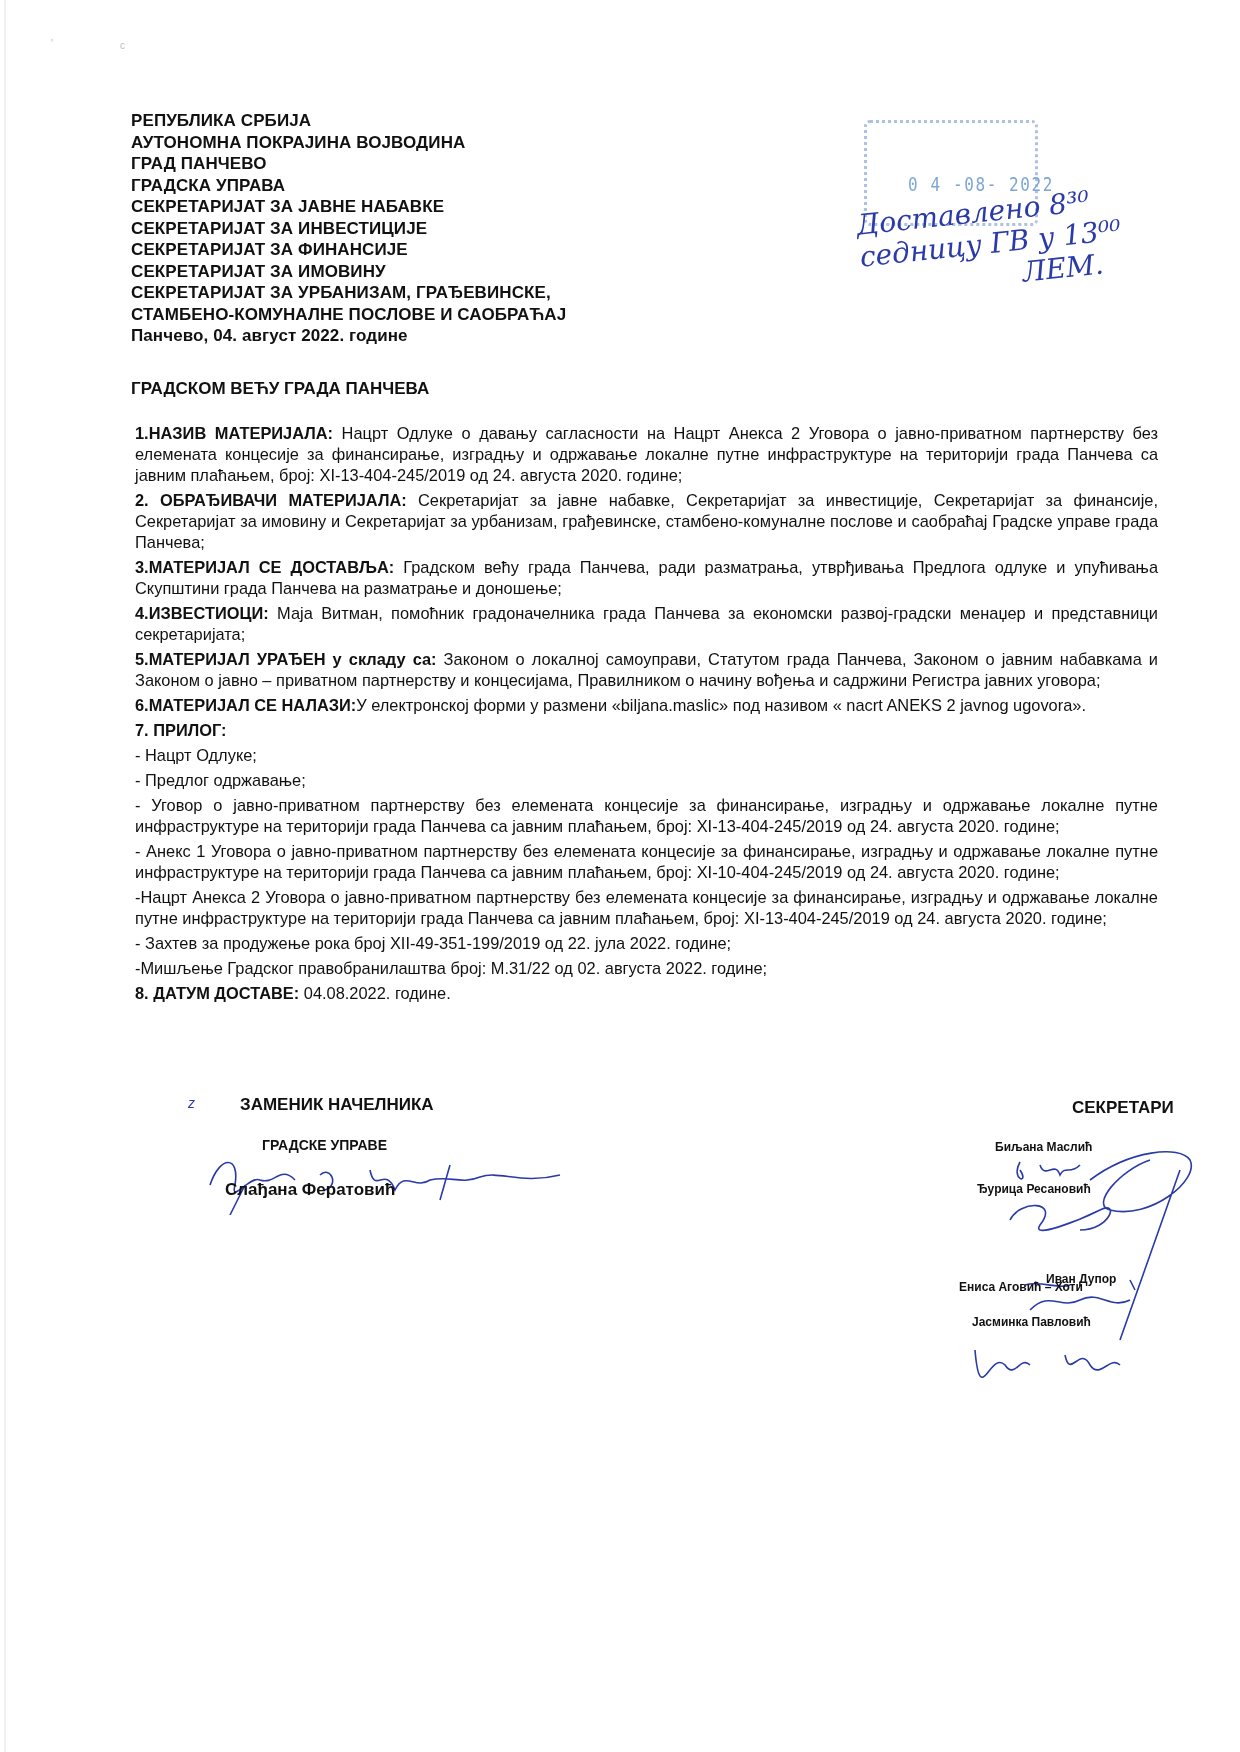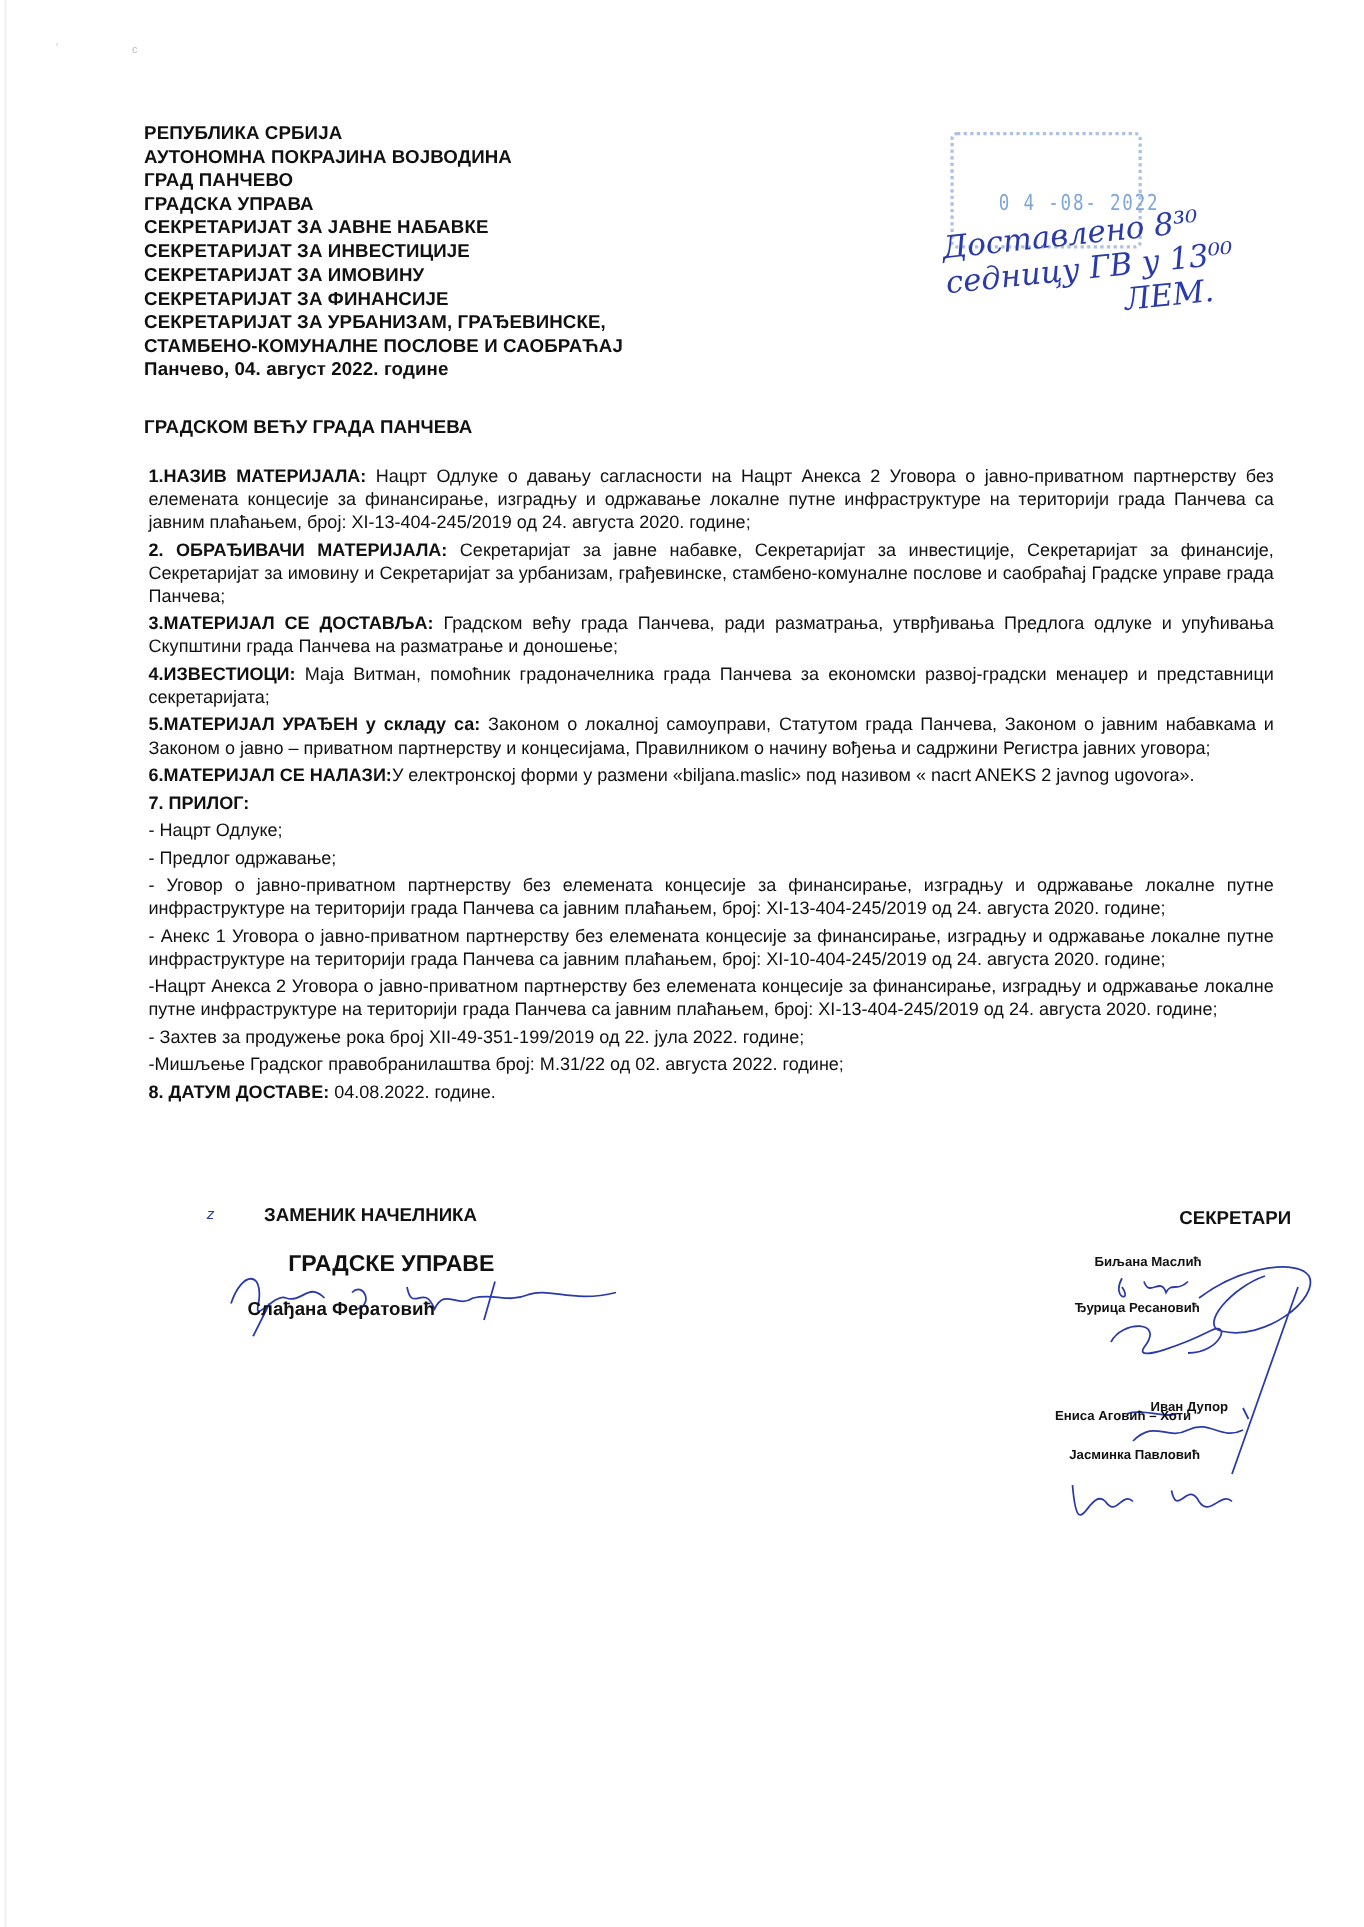--- a/index.html
+++ b/index.html
@@ -25,21 +25,21 @@
 
   .addressee { position: absolute; left: 131px; top: 379px; font-weight: bold; font-size: 17px; }
 
   .body { position: absolute; left: 131px; top: 419px; width: 1031px; font-size: 16.4px; line-height: 21px; text-align: justify; }
   .body p { margin: 0; }
   .body b { font-weight: bold; }
   .body .item { margin: 4px; }
 
   .sig-left-title { position: absolute; left: 213px; top: 1095px; font-weight: bold; font-size: 17px; margin-left: 27px; }
   .sig-left-mark { position: absolute; left: 188px; top: 1095px; color: #2a3aa8; font-size: 14px; font-style: italic; }
-  .sig-left-sub { position: absolute; left: 262px; top: 1137px; font-weight: bold; font-size: 21px; }
+  .sig-left-sub { position: absolute; left: 262px; top: 1137px; font-weight: bold; font-size: 14px; }
   .sig-left-name { position: absolute; left: 225px; top: 1180px; font-weight: bold; font-size: 17px; }
   .sig-left-scrawl { position: absolute; left: 200px; top: 1145px; width: 370px; height: 70px; }
 
   .sig-right-title { position: absolute; left: 1072px; top: 1098px; font-weight: bold; font-size: 17px; }
   .sec { position: absolute; font-weight: bold; font-size: 12px; white-space: nowrap; }
   .sig-right-scrawl { position: absolute; left: 950px; top: 1150px; width: 260px; height: 260px; }
 </style>
 </head>
 <body>
 
@@ -48,22 +48,22 @@
   <span class="speck" style="left:51px;top:38px;">'</span>
   <span class="speck" style="left:120px;top:40px;">c</span>
 
   <div class="header">
     <div>РЕПУБЛИКА СРБИЈА</div>
     <div>АУТОНОМНА ПОКРАЈИНА ВОЈВОДИНА</div>
     <div>ГРАД ПАНЧЕВО</div>
     <div>ГРАДСКА УПРАВА</div>
     <div>СЕКРЕТАРИЈАТ ЗА ЈАВНЕ НАБАВКЕ</div>
     <div>СЕКРЕТАРИЈАТ ЗА  ИНВЕСТИЦИЈЕ</div>
+    <div>СЕКРЕТАРИЈАТ ЗА ФИНАНСИЈЕ</div>
     <div>СЕКРЕТАРИЈАТ ЗА ИМОВИНУ</div>
-    <div>СЕКРЕТАРИЈАТ ЗА ФИНАНСИЈЕ</div>
     <div>СЕКРЕТАРИЈАТ ЗА УРБАНИЗАМ, ГРАЂЕВИНСКЕ,</div>
     <div>СТАМБЕНО-КОМУНАЛНЕ ПОСЛОВЕ И САОБРАЋАЈ</div>
     <div>Панчево, 04. август 2022. године</div>
   </div>
 
   <div class="stamp"></div>
   <div class="stamp-date">0 4 -08- 2022</div>
   <div class="handnote">
     <div class="l1">Доставлено 8³⁰</div>
     <div class="l2">седницу ГВ у 13⁰⁰</div>

